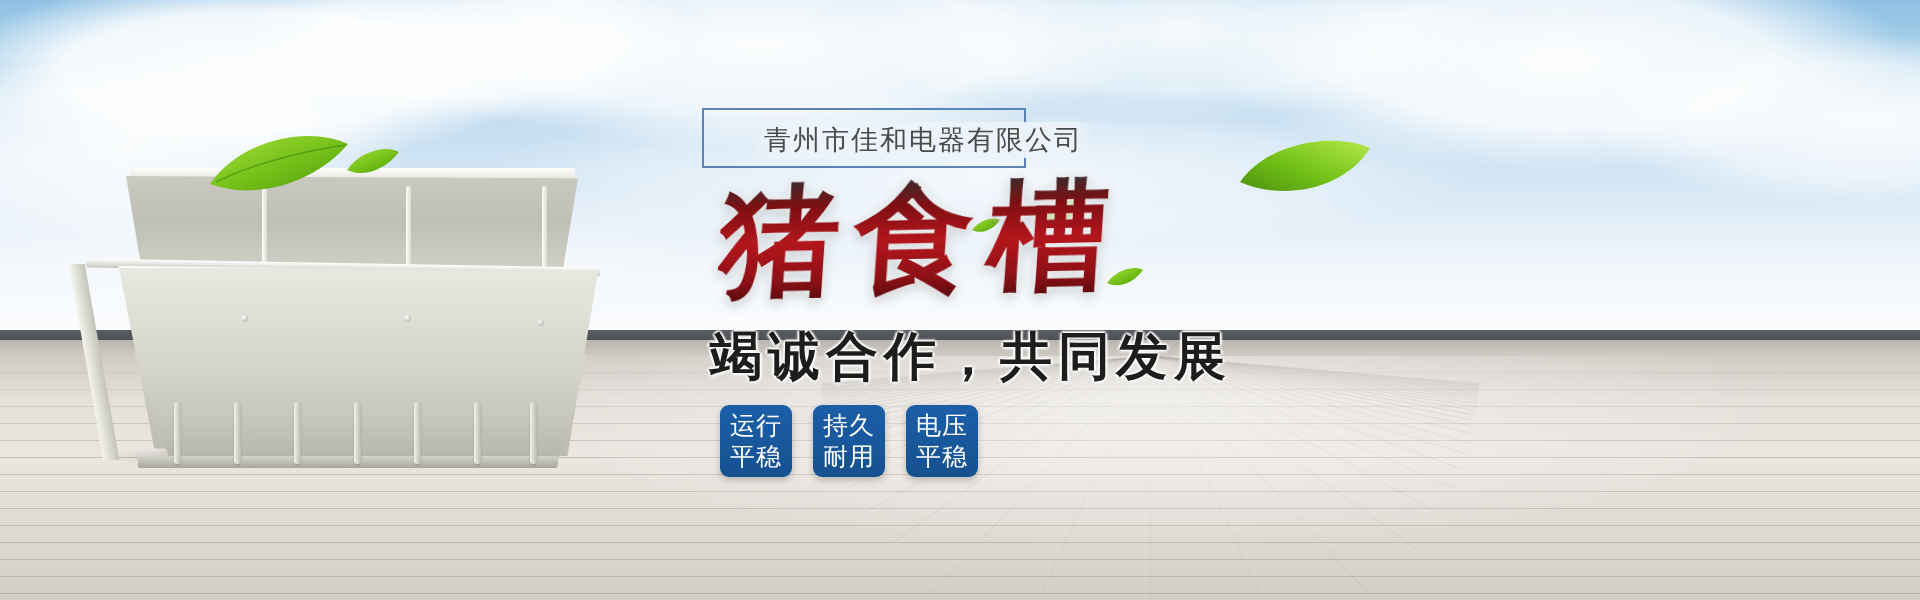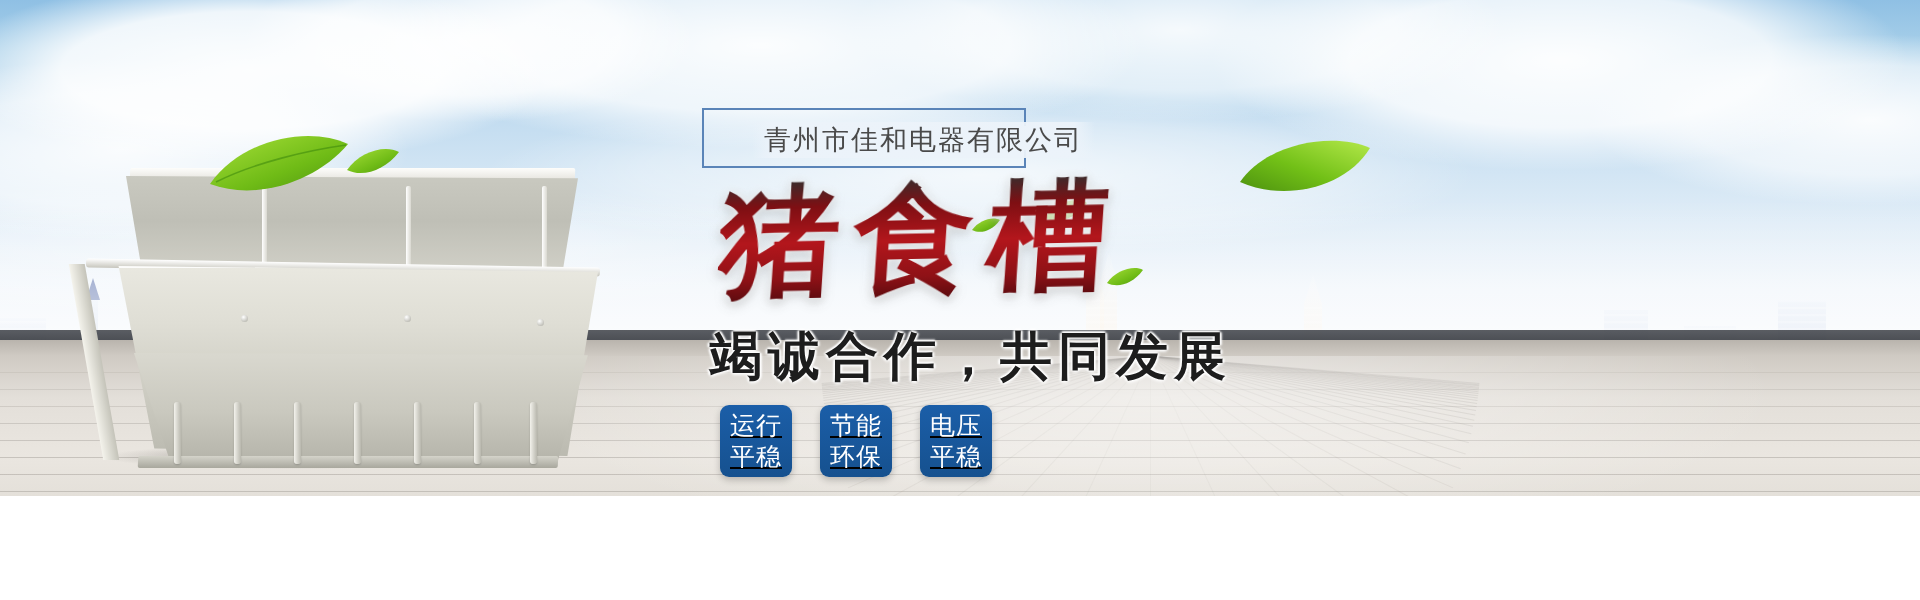--- a/index.html
+++ b/index.html
@@ -1,21 +1,21 @@
 <!DOCTYPE html>
 <html lang="zh"><head>
 <meta charset="utf-8">
 <title>banner</title>
 <style>
   html,body{margin:0;padding:0;background:#fff;}
   body{font-family:"DejaVu Sans","Liberation Sans",sans-serif;}
 
   #banner{
     position:relative;
-    width:1920px;height:496px;
+    width:1920px;height:600px;
     overflow:hidden;
     background:#bcd6ea;
   }
 
   
   .sky{
     position:absolute;left:0;top:0;width:1920px;height:392px;
     background:
       linear-gradient(to bottom,#8fc0e4 0%,#a7cfe9 12%,#c2dcf0 30%,#dbeaf6 52%,#eef4fa 74%,#f6f9fc 100%);
   }
@@ -183,21 +183,21 @@
     color:#1d1d1d;
     font-family:"DejaVu Sans","Liberation Sans",sans-serif;
     text-shadow:
        -2px 0 2px rgba(255,255,255,.95),
         2px 0 2px rgba(255,255,255,.95),
         0 -2px 2px rgba(255,255,255,.95),
         0  2px 3px rgba(255,255,255,.95);
   }
 
   
-  .badges{position:absolute;left:30px;top:305px;display:flex;gap:28px;text-decoration:underline;}
+  .badges{position:absolute;left:30px;top:305px;display:flex;gap:21px;}
   .badge{
     width:72px;height:72px;
     border-radius:9px;
     background:linear-gradient(to bottom,#1b5ea8,#16518f);
     color:#ffffff;
     display:flex;flex-direction:column;align-items:center;justify-content:center;
     font-size:25px;line-height:31px;letter-spacing:1px;
     font-family:"DejaVu Sans","Liberation Sans",sans-serif;
     box-shadow:0 3px 7px rgba(0,0,0,.22);
   }
@@ -518,22 +518,22 @@
     <div class="title">猪食槽</div>
 
     <div class="subtitle">竭诚合作，共同发展</div>
 
     <div class="badges">
       <div class="badge">
         <span>运行</span>
         <span>平稳</span>
       </div>
       <div class="badge">
-        <span>节能</span>
-        <span>环保</span>
+        <span>持久</span>
+        <span>耐用</span>
       </div>
       <div class="badge">
         <span>电压</span>
         <span>平稳</span>
       </div>
     </div>
 
   </div>
 
 </div>

